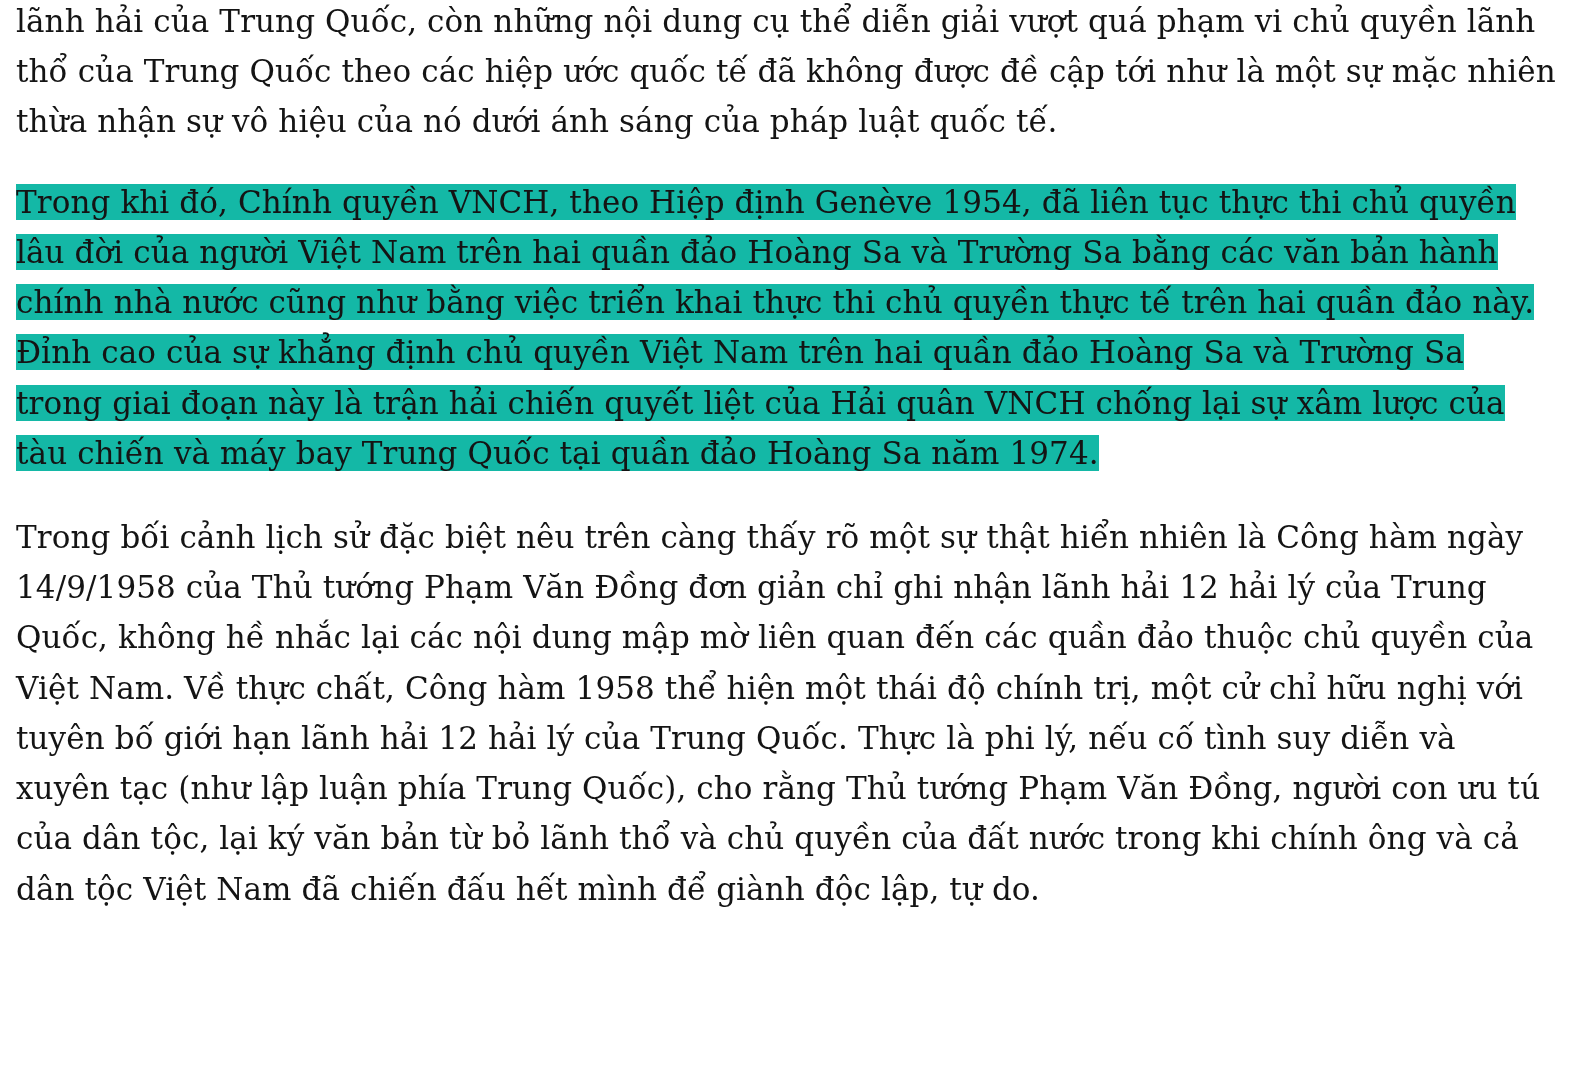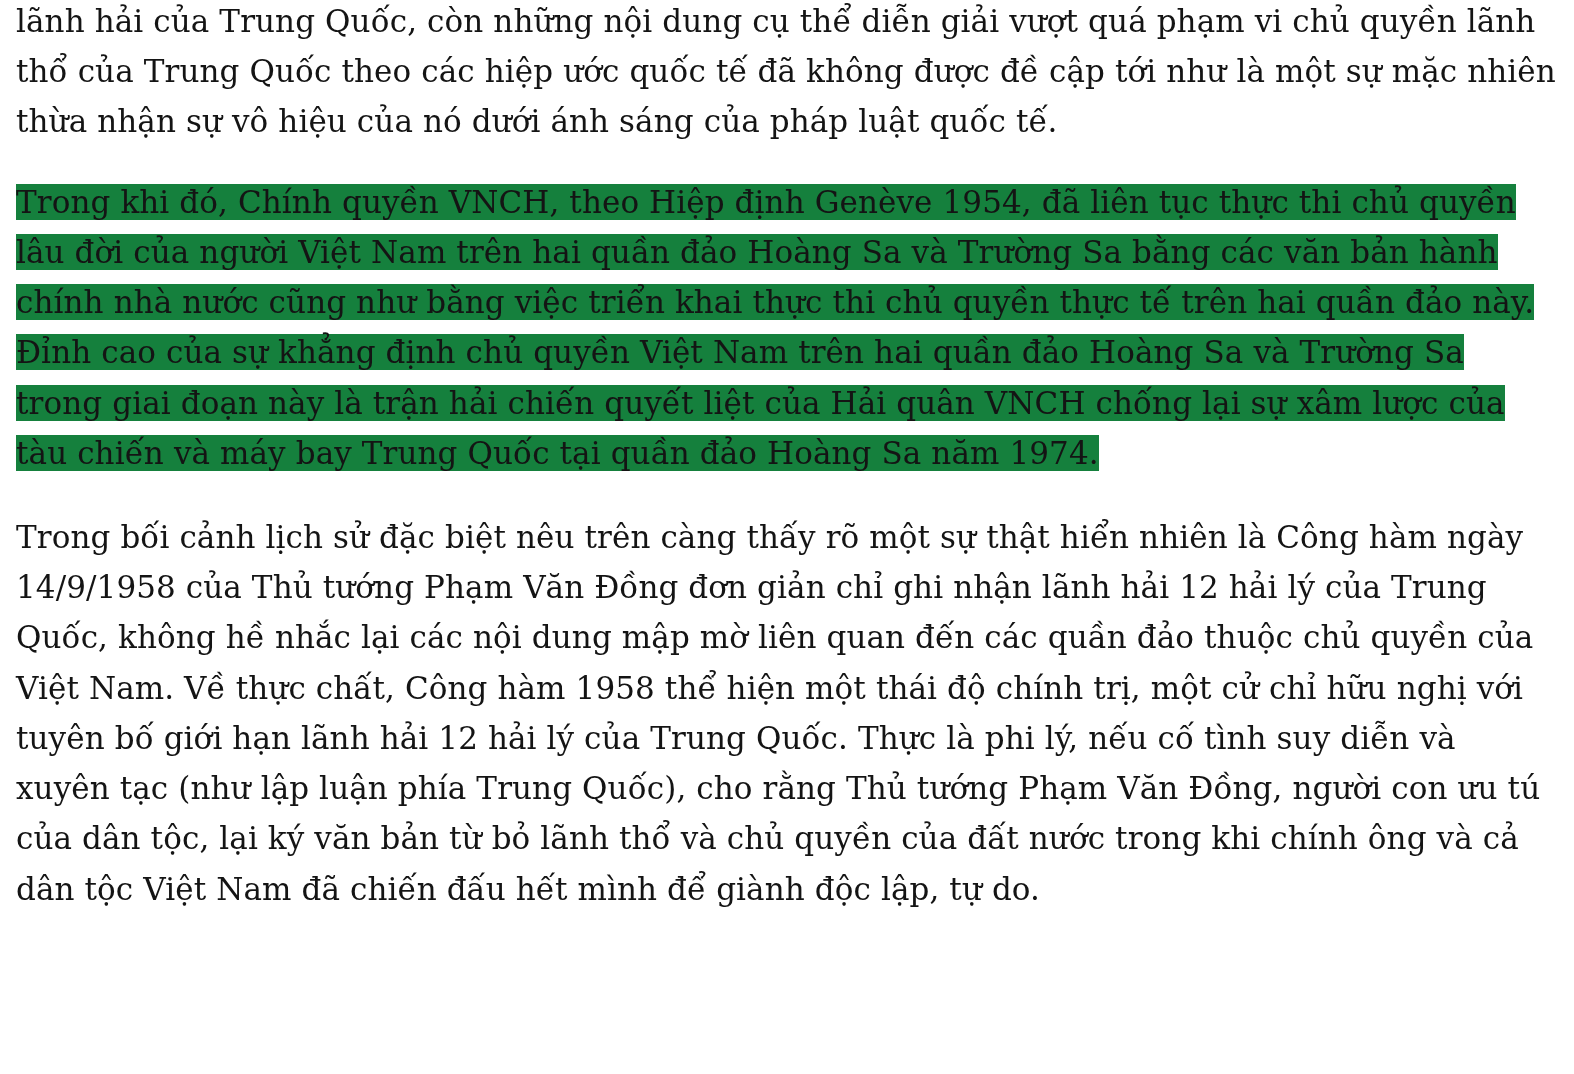--- a/index.html
+++ b/index.html
@@ -26,21 +26,21 @@
     letter-spacing: 0.1px;
     color: #141414;
   }
   p:last-child {
     margin-bottom: 12px;
   }
   .para-top {
     margin-top: -4px;
   }
   .selected {
-    background-color: #15803d;
+    background-color: #14b8a6;
     box-decoration-break: clone;
     -webkit-box-decoration-break: clone;
   }
   .highlight-para {
     margin-bottom: 34px;
   }
 </style>
 </head>
 <body>
 

